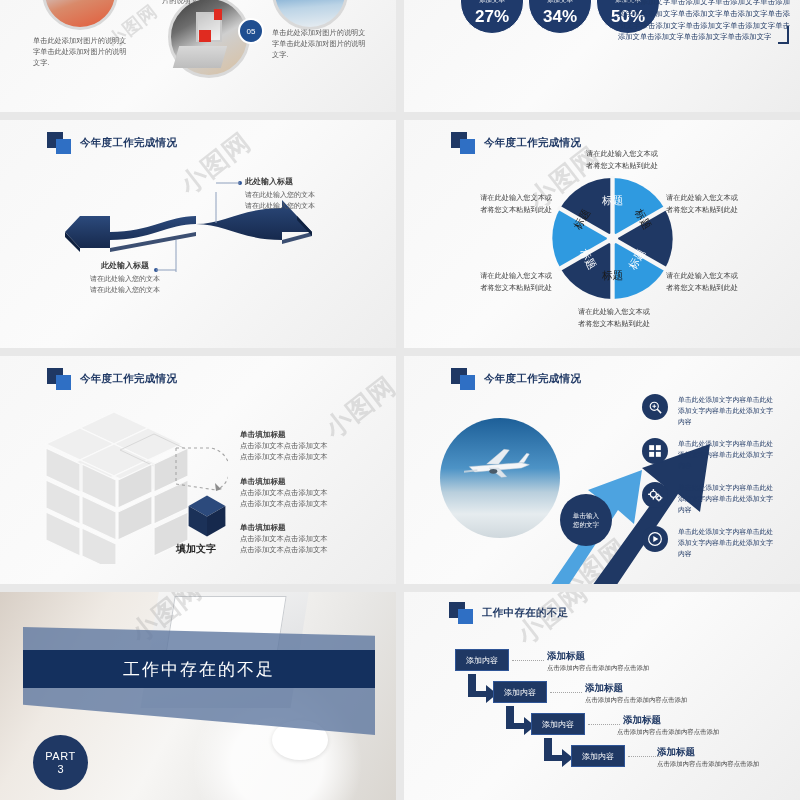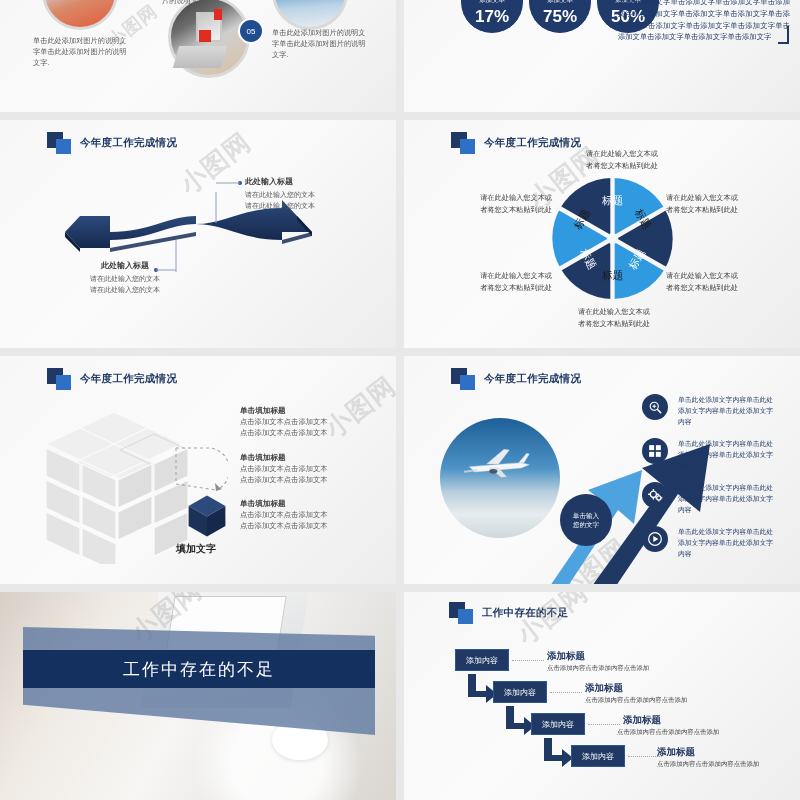--- a/index.html
+++ b/index.html
@@ -195,26 +195,26 @@
     <div class="badge">05</div>
     <div class="toptrim cap">片的说明文字.</div>
     <div class="txt t1 cap">单击此处添加对图片的说明文字单击此处添加对图片的说明文字.</div>
     <div class="txt t3 cap">单击此处添加对图片的说明文字单击此处添加对图片的说明文字.</div>
   </div>
 
   <div class="slide s2">
     <div class="drop d1">
 
       <div class="dl">添加文本</div>
-      <div class="dp">17%</div>
+      <div class="dp">27%</div>
     </div>
     <div class="drop d2">
 
       <div class="dl">添加文本</div>
-      <div class="dp">75%</div>
+      <div class="dp">34%</div>
     </div>
     <div class="drop d3">
 
       <div class="dl">添加文本</div>
       <div class="dp">50%</div>
     </div>
     <div class="para">字单击添加文字单击添加文字单击添加文字单击添加文字单击添加文字单击添加文字单击添加文字单击添加文字单击添加文字单击添加文字单击添加文字单击添加文单击添加文字单击添加文字单击添加文字</div>
     <div class="bracket"></div>
   </div>
 
@@ -379,21 +379,21 @@
       <path d="M4,4 L4,40 L44,46" fill="none" stroke="#a6a6a6" stroke-width="1.1" stroke-dasharray="3,3"></path>
     </svg>
 
     <svg class="bluecube" viewBox="0 0 100 110">
       <polygon points="50,4 96,30 50,56 4,30" fill="#2c4a7c"></polygon>
       <polygon points="4,30 50,56 50,106 4,80" fill="#1b3158"></polygon>
       <polygon points="50,56 96,30 96,80 50,106" fill="#16294d"></polygon>
     </svg>
     <div class="cubecap">填加文字</div>
 
-    <div class="txtcol" style="top:50px">
+    <div class="txtcol" style="top:74px">
       <div class="blk">
         <div class="h">单击填加标题</div>
         <div class="b">点击添加文本点击添加文本</div>
         <div class="b">点击添加文本点击添加文本</div>
       </div>
       <div class="blk">
         <div class="h">单击填加标题</div>
         <div class="b">点击添加文本点击添加文本</div>
         <div class="b">点击添加文本点击添加文本</div>
       </div>
@@ -495,20 +495,24 @@
   <div class="slide s7">
     <div class="bgphoto"></div>
     <div class="lap"></div>
     <div class="lapscr"></div>
     <div class="cupring"></div>
     <div class="wm" style="left:126px;top:2px">小图网</div>
     <div class="band-back"></div>
     <div class="band-main">
       <span>工作中存在的不足</span>
     </div>
+    <div class="part">
+      <div class="p1">PART</div>
+      <div class="p2">3</div>
+    </div>
   </div>
 
   <div class="slide s8">
     <div class="phead" style="left:28px;top:10px">
       <span class="sqwrap">
         <span class="sq-dark"></span>
           <span class="sq-light"></span>
       </span>
       <span class="ptitle">工作中存在的不足</span>
     </div>

